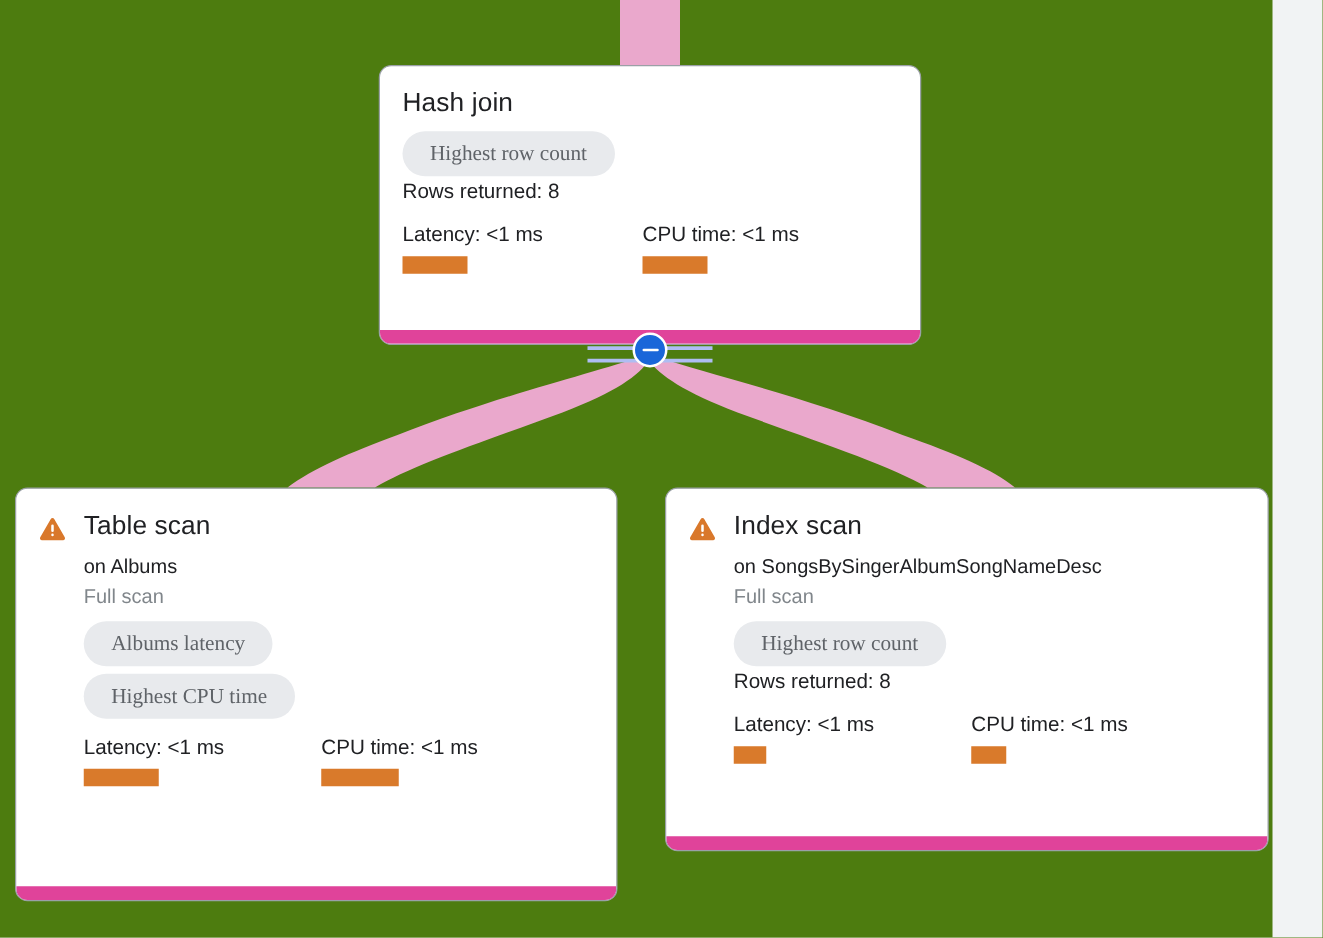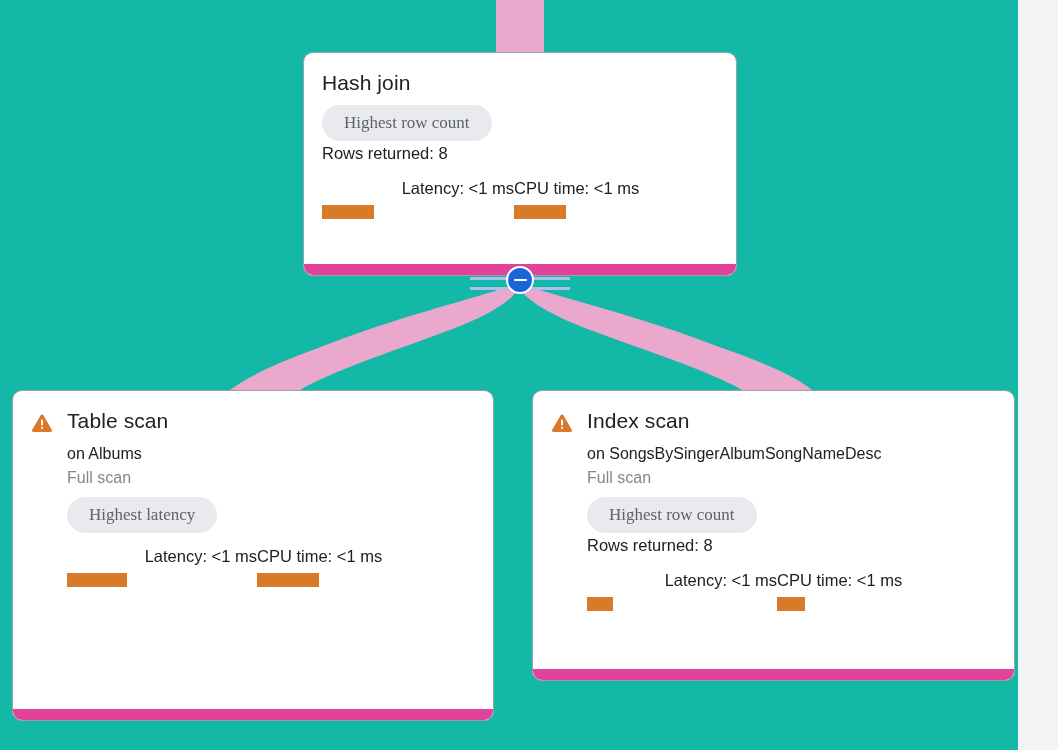--- a/index.html
+++ b/index.html
@@ -10,21 +10,21 @@
   }
   body {
     background: #f1f3f4;
     font-family: "Liberation Sans", sans-serif;
     -webkit-font-smoothing: antialiased;
   }
   #canvas {
     position: relative;
     width: 1018px;
     height: 750px;
-    background: #14b8a6;
+    background: #4d7c0f;
     padding-left: 12px;
   }
   #edges {
     position: absolute;
     left: 0; top: 0;
     width: 1058px; height: 750px;
     pointer-events: none;
   }
 
   
@@ -106,21 +106,20 @@
   .rows {
     font-size: 16.5px;
     line-height: 24px;
     color: #202124;
     margin-top: 0;
     white-space: nowrap;
   }
   .metrics {
     display: flex;
     margin-top: 12px;
-    text-align: right;
   }
   .metric-label {
     font-size: 16.5px;
     line-height: 22px;
     color: #202124;
     white-space: nowrap;
   }
   .metric-bar {
     height: 14px;
     background: #d97a2b;
@@ -246,21 +245,22 @@
           <rect x="10.9" y="16.2" width="2.2" height="2.3" rx="1.1" fill="#ffffff"></rect>
         </svg>
         <div class="node-main">
           <div class="node-title">Table scan</div>
         </div>
       </div>
       <div class="indent">
         <div class="node-sub">on Albums</div>
         <div class="node-sub2">Full scan</div>
         <div class="chips">
-          <span class="chip">Highest latency</span>
+          <span class="chip">Albums latency</span>
+          <span class="chip">Highest CPU time</span>
         </div>
         <div class="metrics">
           <div style="width:190px;">
             <div class="metric-label">Latency: &lt;1 ms</div>
             <div class="metric-bar" style="width: 60px; background: rgb(217, 122, 43);"></div>
           </div>
           <div>
             <div class="metric-label">CPU time: &lt;1 ms</div>
             <div class="metric-bar" style="width: 62px; background: rgb(217, 122, 43);"></div>
           </div>

